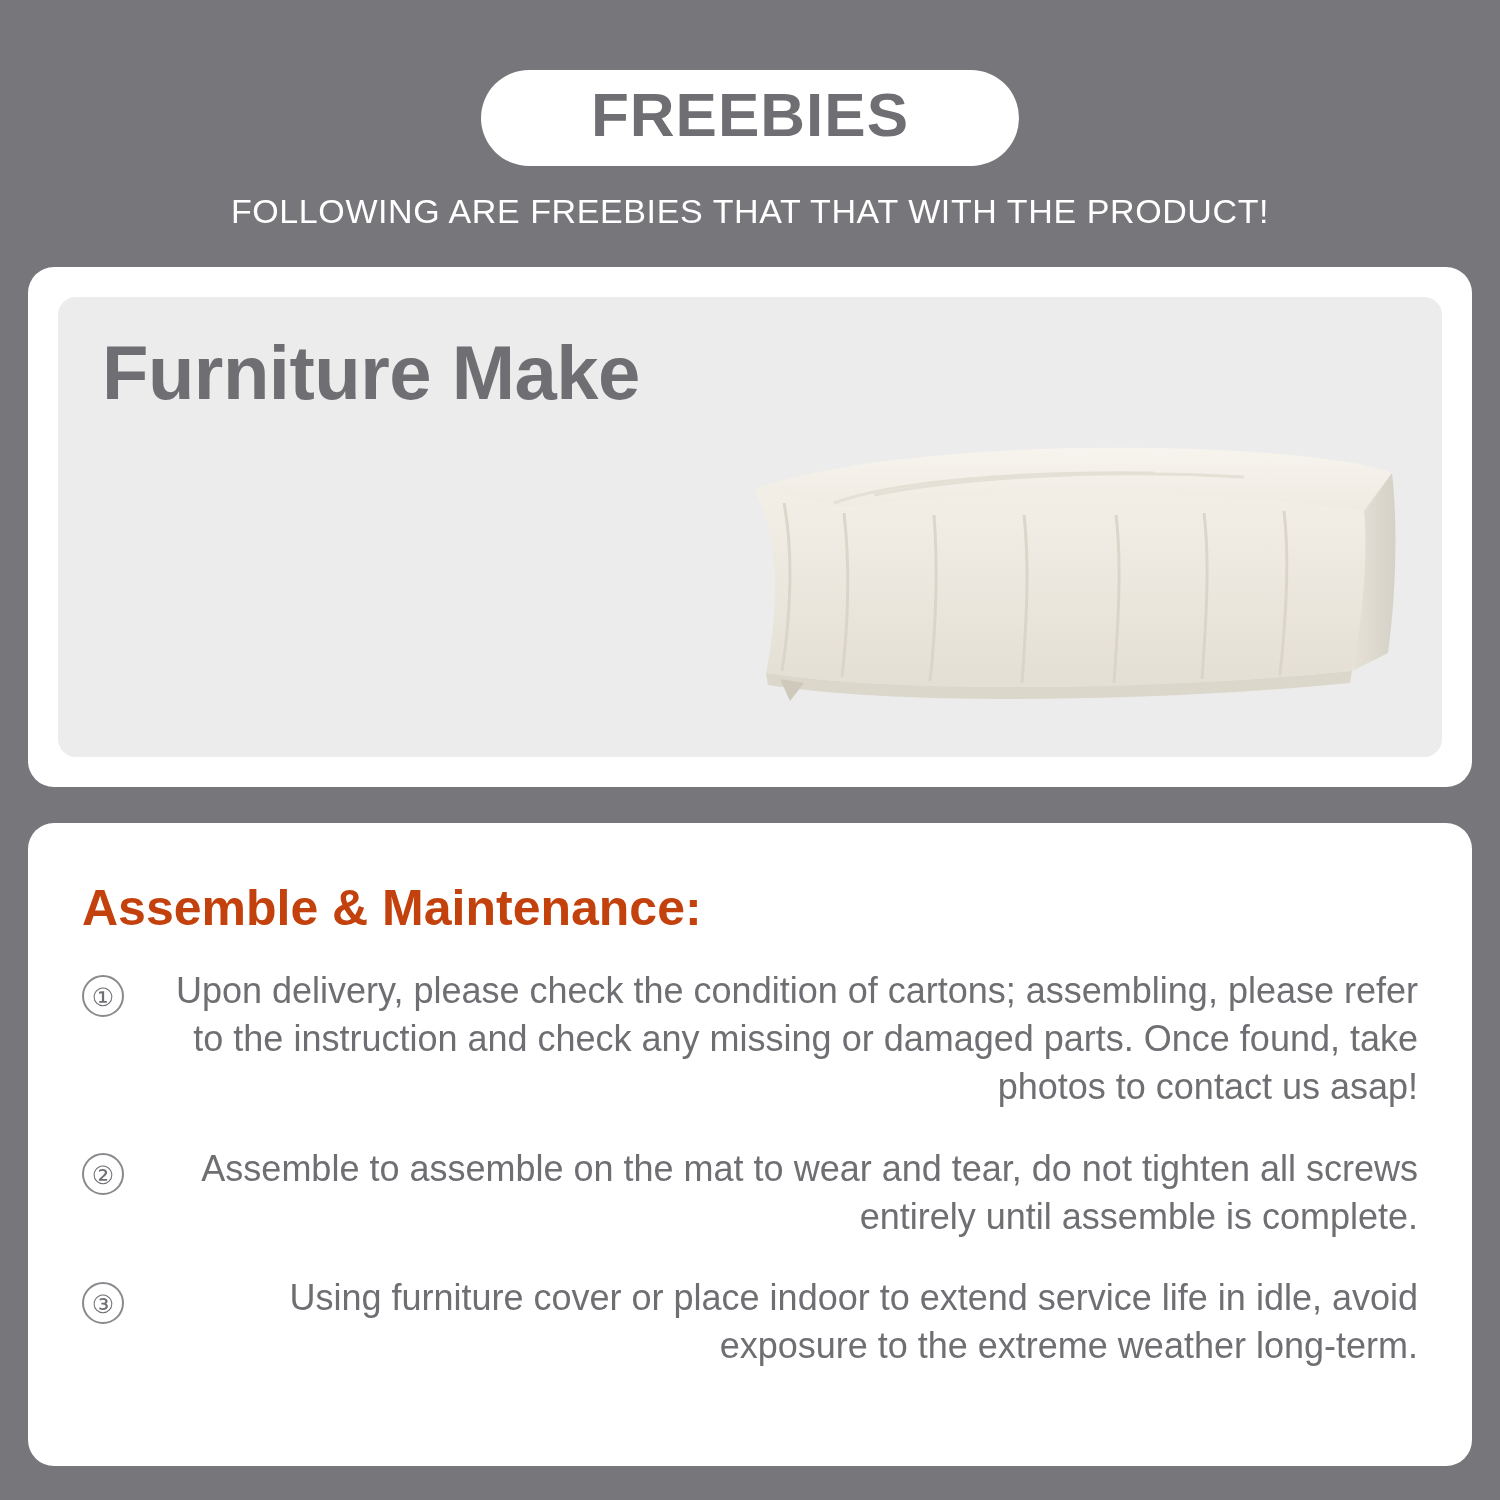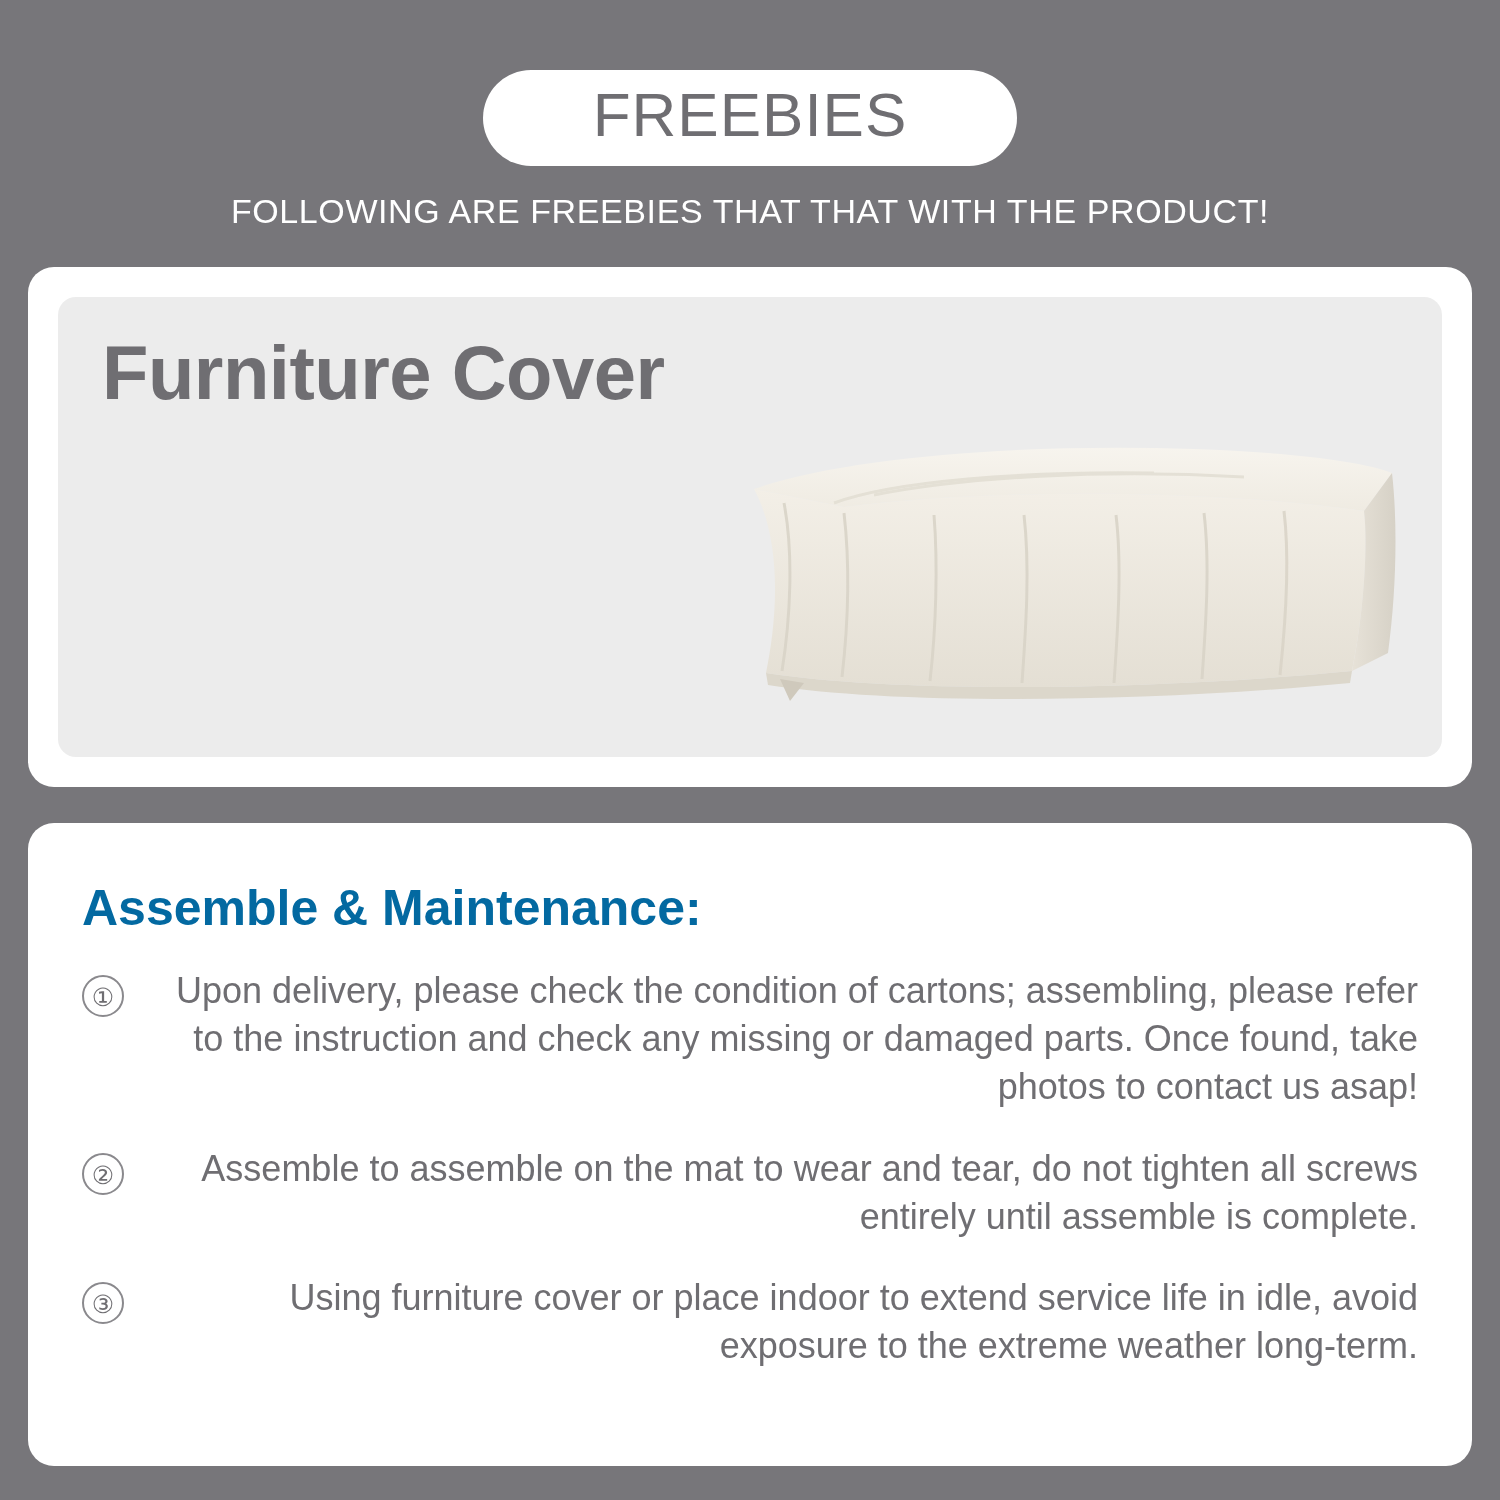--- a/index.html
+++ b/index.html
@@ -31,21 +31,21 @@
     align-items: center;
   }
   .badge {
     background: #ffffff;
     border-radius: 48px;
     padding: 14px 110px 20px 110px;
     line-height: 1;
   }
   .badge-text {
     font-size: 62px;
-    font-weight: normal;
+    font-weight: bold;
     color: #6f6e72;
     letter-spacing: 1px;
     display: block;
   }
   .subtitle {
     margin-top: 26px;
     font-size: 34px;
     color: #ffffff;
     letter-spacing: 0.6px;
     text-align: center;
@@ -101,21 +101,21 @@
   
   .card-assemble {
     padding: 56px 54px 60px 54px;
     flex: 1;
     margin-bottom: 34px;
     box-sizing: border-box;
   }
   .assemble-title {
     font-size: 50px;
     font-weight: bold;
-    color: #0369a1;
+    color: #c2410c;
     margin: 0 0 30px 0;
   }
   .item {
     display: flex;
     align-items: flex-start;
     margin-bottom: 34px;
   }
   .item:last-child { margin-bottom: 0; }
   .num {
     flex: 0 0 auto;
@@ -146,21 +146,21 @@
 
   <div class="header">
     <div class="badge">
       <span class="badge-text">FREEBIES</span>
     </div>
     <div class="subtitle">FOLLOWING ARE FREEBIES THAT THAT WITH THE PRODUCT!</div>
   </div>
 
   <div class="card card-cover">
     <div class="cover-inner">
-      <h1 class="cover-title">Furniture Cover</h1>
+      <h1 class="cover-title">Furniture Make</h1>
 
       <svg class="cover-img" viewBox="0 0 690 300">
         <defs>
           <linearGradient id="topShade" x1="0" y1="0" x2="0" y2="1">
             <stop offset="0%" stop-color="#f7f4ee"></stop>
             <stop offset="100%" stop-color="#efebe2"></stop>
           </linearGradient>
           <linearGradient id="frontShade" x1="0" y1="0" x2="0" y2="1">
             <stop offset="0%" stop-color="#f3efe7"></stop>
             <stop offset="100%" stop-color="#e4dfd4"></stop>

